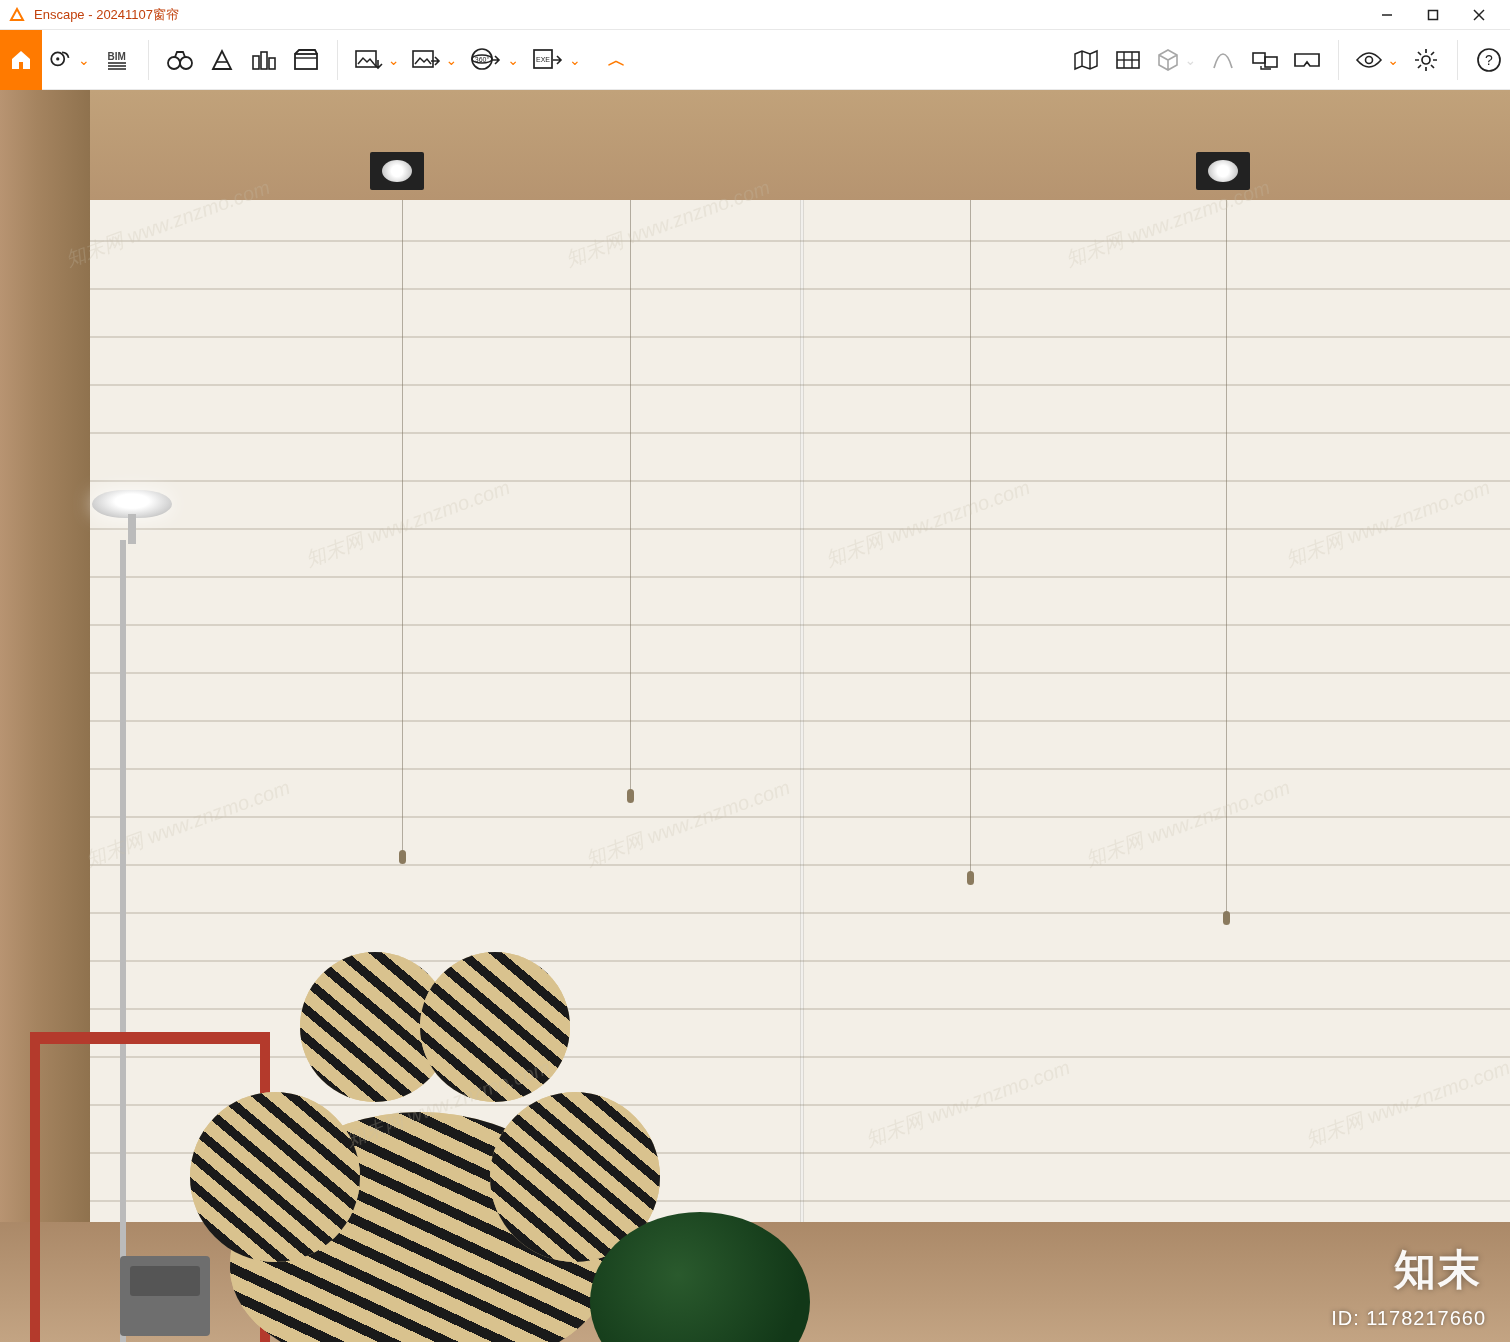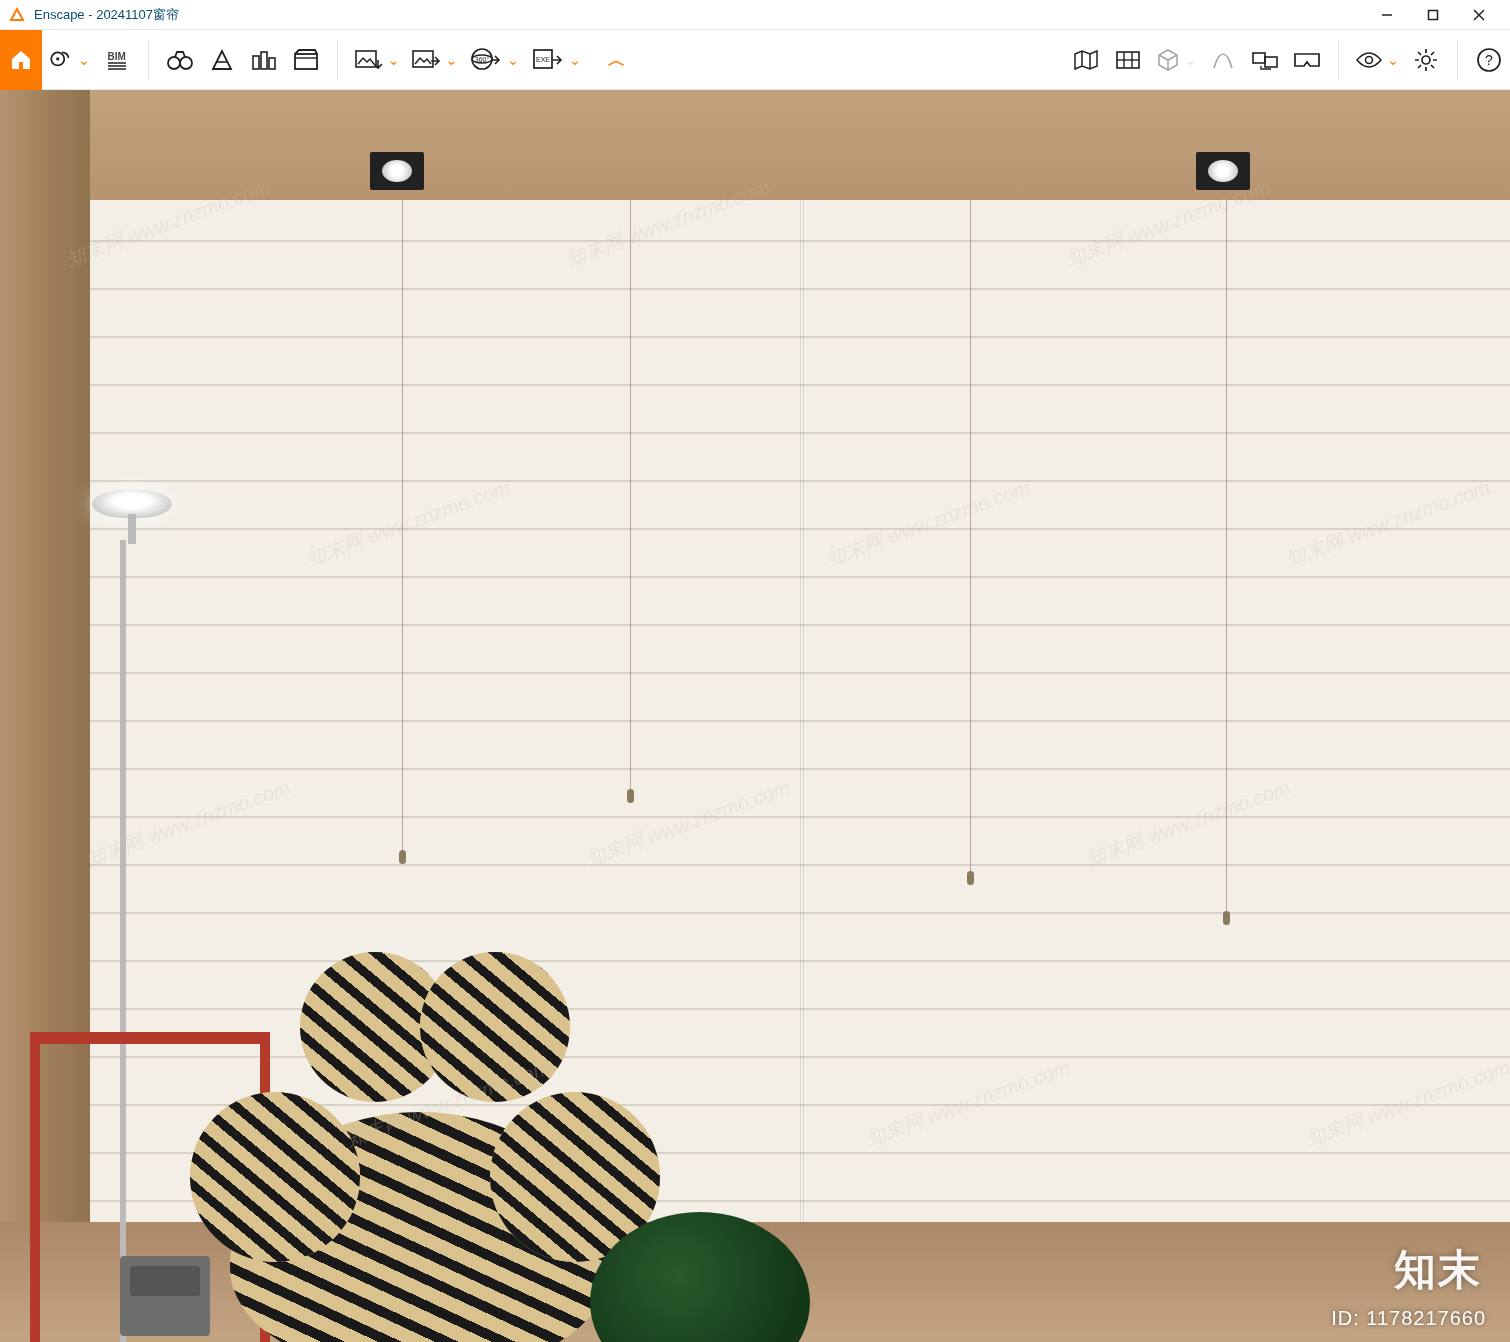--- a/index.html
+++ b/index.html
@@ -2,21 +2,21 @@
 <html><head>
 <meta charset="utf-8">
 <style>
   * { box-sizing: border-box; margin: 0; padding: 0; }
   html, body { width: 1510px; height: 1342px; font-family: "Segoe UI", Arial, sans-serif; overflow: hidden; background: #f0f0f0; }
   .window { width: 1510px; height: 1342px; display: flex; flex-direction: column; background: #fff; }
 
   
   .titlebar { height: 30px; background: #fff; display: flex; align-items: center; padding: 0 8px; border-bottom: 1px solid #e8e8e8; }
   .titlebar .app-icon { width: 18px; height: 18px; margin-right: 8px; display: flex; align-items: center; justify-content: center; }
-  .titlebar .title-text { font-size: 13px; color: #0c4a6e; }
+  .titlebar .title-text { font-size: 13px; color: #c2410c; }
   .titlebar .spacer { flex: 1; }
   .win-btn { width: 46px; height: 30px; display: flex; align-items: center; justify-content: center; color: #222; }
 
   
   .toolbar { height: 60px; background: #fff; display: flex; align-items: stretch; border-bottom: 1px solid #e8e8e8; }
   .toolbar .home-btn { width: 42px; background: #ff7a00; display: flex; align-items: center; justify-content: center; color: #fff; }
   .toolbar .group { display: flex; align-items: center; }
   .sep { width: 1px; height: 40px; background: #e5e5e5; margin: 0 10px; align-self: center; }
   .tool-btn { width: 42px; height: 60px; display: flex; flex-direction: column; align-items: center; justify-content: center; color: #222; position: relative; }
   .tool-btn .lbl { font-size: 10px; font-weight: bold; margin-top: 2px; color: #444; }

